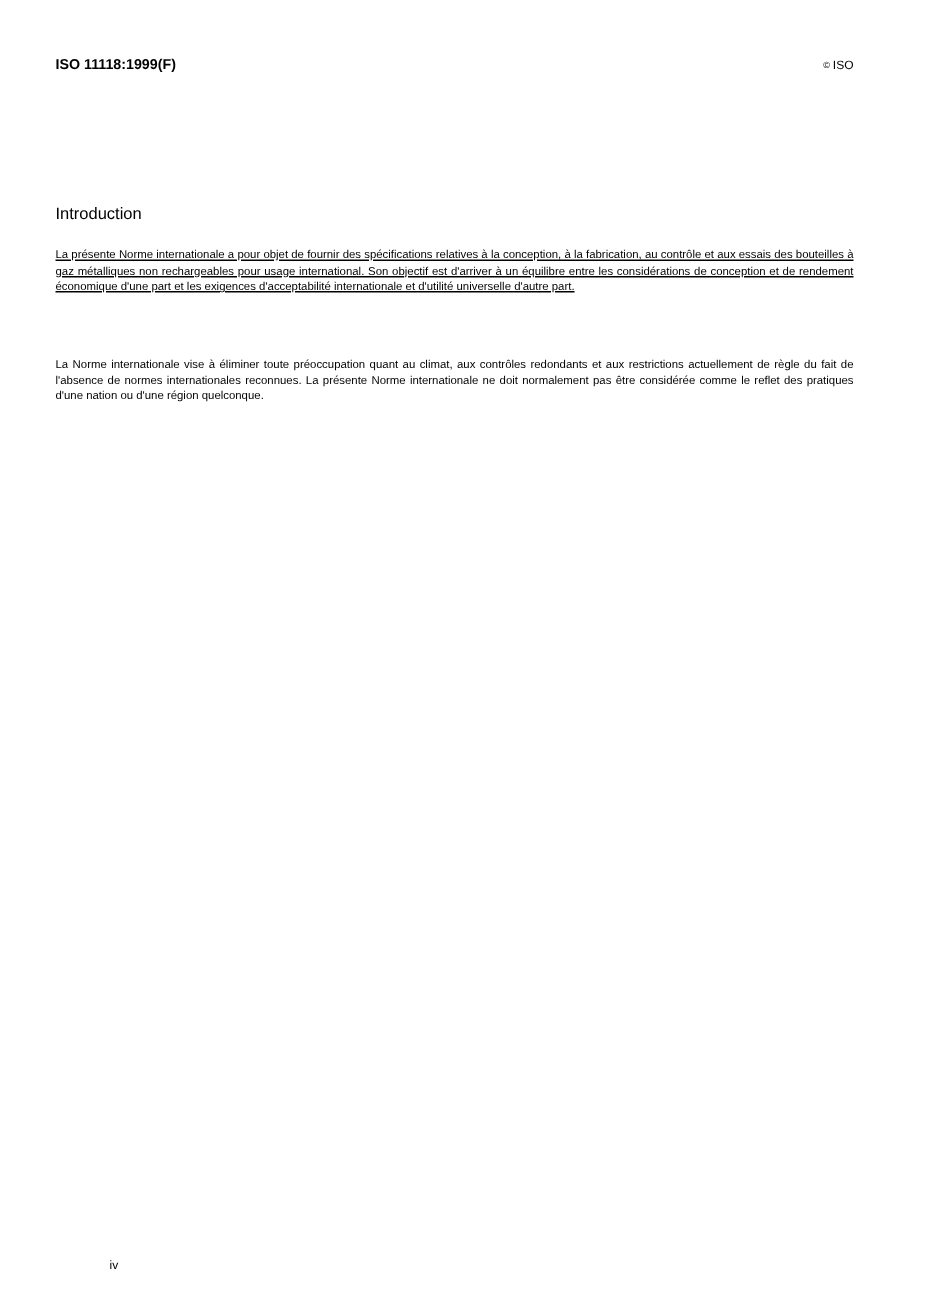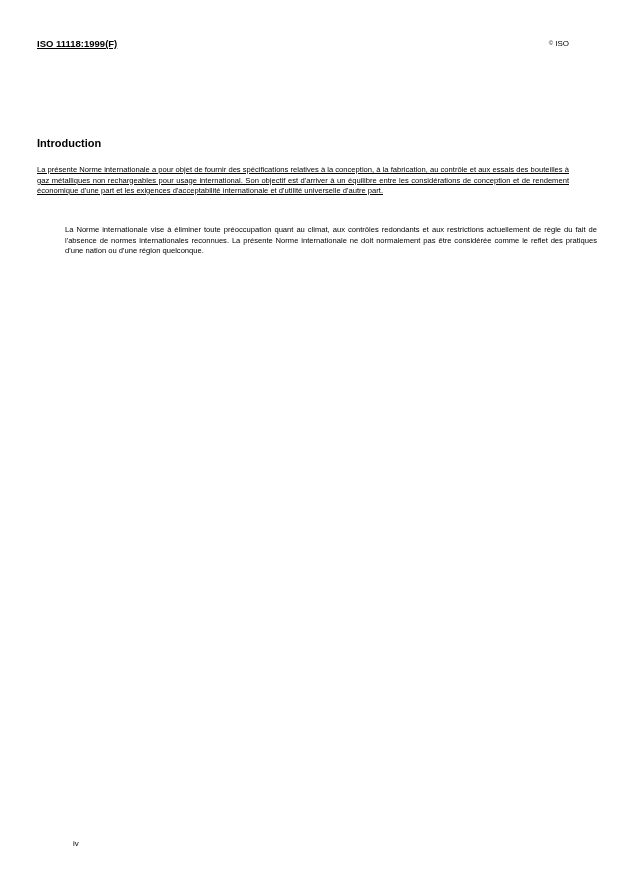--- a/index.html
+++ b/index.html
@@ -1,25 +1,25 @@
 <!DOCTYPE html>
 <html><head>
 <meta charset="utf-8">
 <style>
   html, body { margin: 0; padding: 0; background: #ffffff; }
   body { width: 619px; height: 877px; position: relative; overflow: hidden;
          font-family: "Liberation Sans", sans-serif; color: #000; }
-  .header-left { position: absolute; left: 37px; top: 38px; font-size: 9.5px; font-weight: bold; text-decoration: underline; }
+  .header-left { position: absolute; left: 37px; top: 38px; font-size: 9.5px; font-weight: bold; }
   .header-right { position: absolute; right: 50px; top: 39px; font-size: 8px; }
   .header-right .copy { font-size: 6px; vertical-align: 1px; margin-right: 2px; }
-  .title { position: absolute; left: 37px; top: 137px; font-size: 11px; font-weight: bold; }
+  .title { position: absolute; left: 37px; top: 137px; font-size: 11px; font-weight: normal; }
   .para { position: absolute; left: 37px; width: 532px; font-size: 7.6px; line-height: 10.5px;
           text-align: justify; }
   .p1 { top: 165px; text-decoration: underline; }
-  .p2 { top: 225px; margin-left: 28px; }
+  .p2 { top: 238px; }
   .footer { position: absolute; left: 37px; top: 839px; font-size: 8px; padding-left: 36px; }
 </style>
 </head>
 <body>
 
 <div class="header-left">ISO 11118:1999(F)</div>
 <div class="header-right">
   <span class="copy">©</span><span>ISO</span>
 </div>
 

